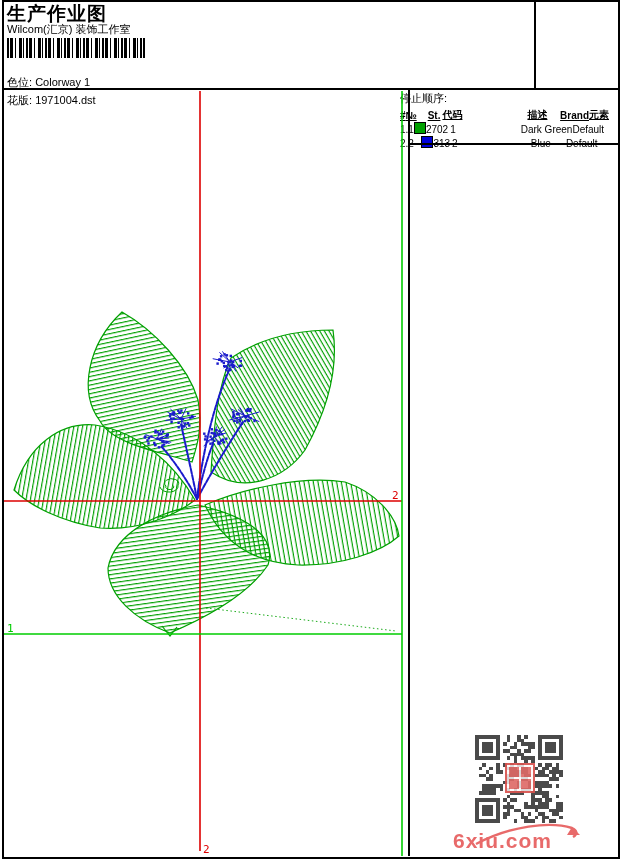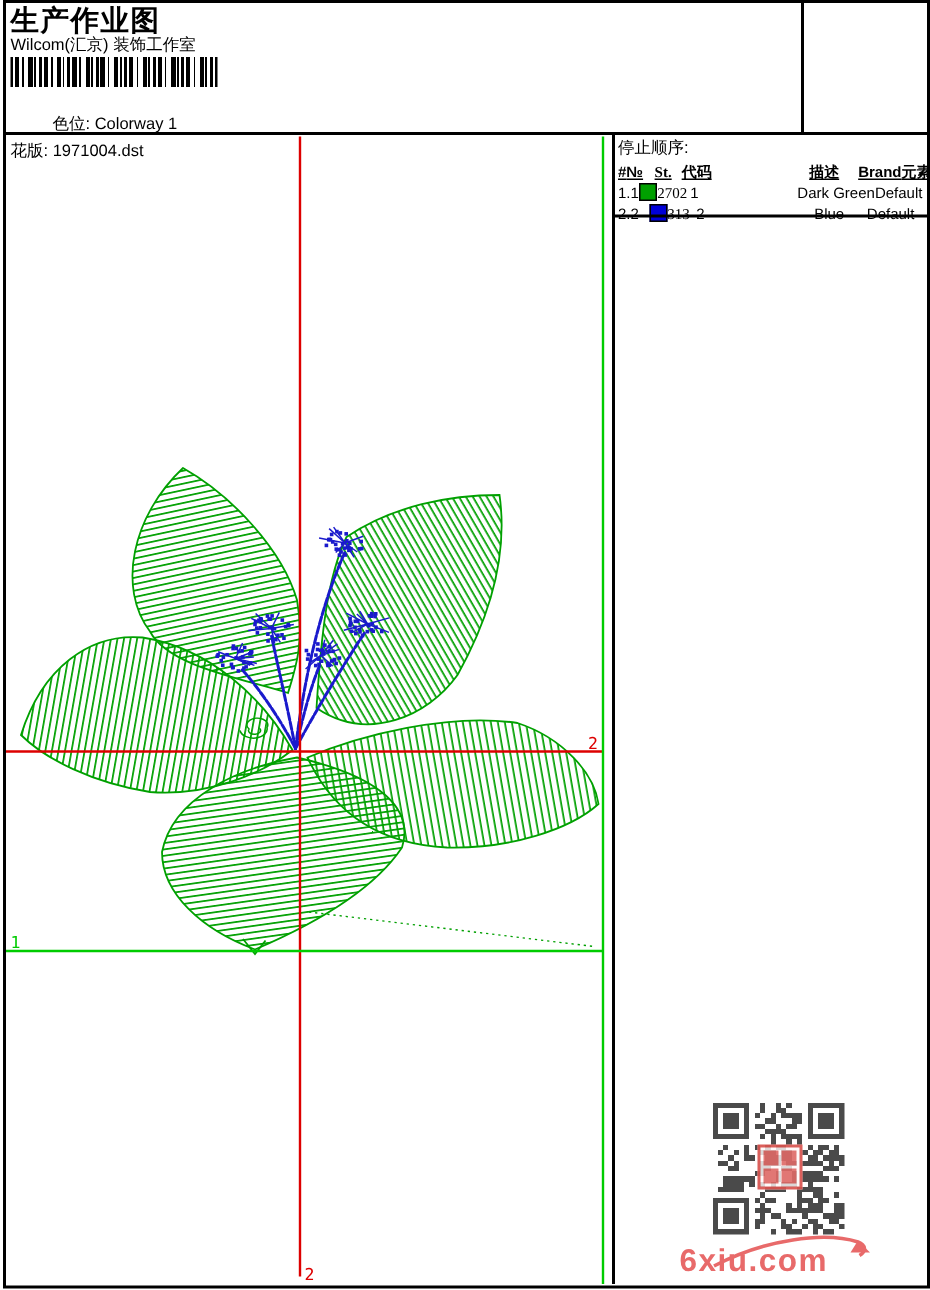--- a/index.html
+++ b/index.html
@@ -5,31 +5,31 @@
   html,body{margin:0;padding:0;background:#fff;}
   .page{position:relative;width:620px;height:860px;background:#fff;overflow:hidden;
         font-family:"Liberation Sans","DejaVu Sans",sans-serif;color:#000;}
   .frame{position:absolute;left:2px;top:0;width:614px;height:855px;border:2px solid #000;}
   
   .title{position:absolute;left:7px;top:1px;font-size:19px;font-weight:bold;letter-spacing:1px;}
   .subtitle{position:absolute;left:7px;top:22px;font-size:11px;}
   .barcode{position:absolute;left:7px;top:38px;width:138px;height:20px;
     background:repeating-linear-gradient(90deg,#000 0 2px,#fff 2px 3px,#000 3px 6px,#fff 6px 8px,#000 8px 9px,#fff 9px 12px,#000 12px 15px,#fff 15px 16px,#000 16px 17px,#fff 17px 19px);}
   .meta1{position:absolute;left:7px;top:61px;font-size:11px;margin-top:32px;}
-  .meta2{position:absolute;left:7px;top:75px;font-size:11px;margin-left:28px;}
+  .meta2{position:absolute;left:7px;top:75px;font-size:11px;}
   .hdiv{position:absolute;left:534px;top:2px;width:2px;height:87px;background:#000;}
   .hline{position:absolute;left:2px;top:88px;width:616px;height:2px;background:#000;}
   .stats{position:absolute;left:541px;top:4px;font-size:11px;line-height:15px;white-space:nowrap;}
   
   .vdiv{position:absolute;left:408px;top:90px;width:2px;height:766px;background:#000;}
-  .panel{position:absolute;left:412px;top:91px;width:206px;font-size:10px;}
+  .panel{position:absolute;left:400px;top:91px;width:206px;font-size:10px;}
   .seqtitle{font-size:11px;margin-bottom:2px;}
   .trow{display:flex;align-items:center;height:14px;white-space:nowrap;}
   .th{font-weight:bold;text-decoration:underline;}
-  .c1{width:10px;} .c2{width:21px;} .c3{width:13px;} .c4{width:29px;text-align:left;padding-right:2px;font-family:Liberation Serif, serif;}
+  .c1{width:10px;} .c2{width:21px;} .c3{width:13px;} .c4{width:29px;text-align:right;padding-right:2px;}
   .c5{width:23px;padding-right:20px;} .c6{width:59px;margin-left:45px;} .c7{width:30px;} .c8{width:17px;font-family:Liberation Serif, serif;}
   .sw{display:inline-block;width:10px;height:10px;border:1px solid #000;}
   .tbline{position:absolute;left:408px;top:143px;width:210px;height:2px;background:#000;}
   
   .design{position:absolute;left:0;top:0;}
   
   .qr{position:absolute;left:475px;top:735px;width:88px;height:88px;}
   .seal{position:absolute;left:505px;top:763px;width:30px;height:30px;border:2px solid #d9534f;
         background:rgba(255,248,248,.88);display:grid;grid-template-columns:1fr 1fr;gap:2px;padding:2px;box-sizing:border-box;opacity:.92;}
   .seal span{background:#d9534f;opacity:.85;}

